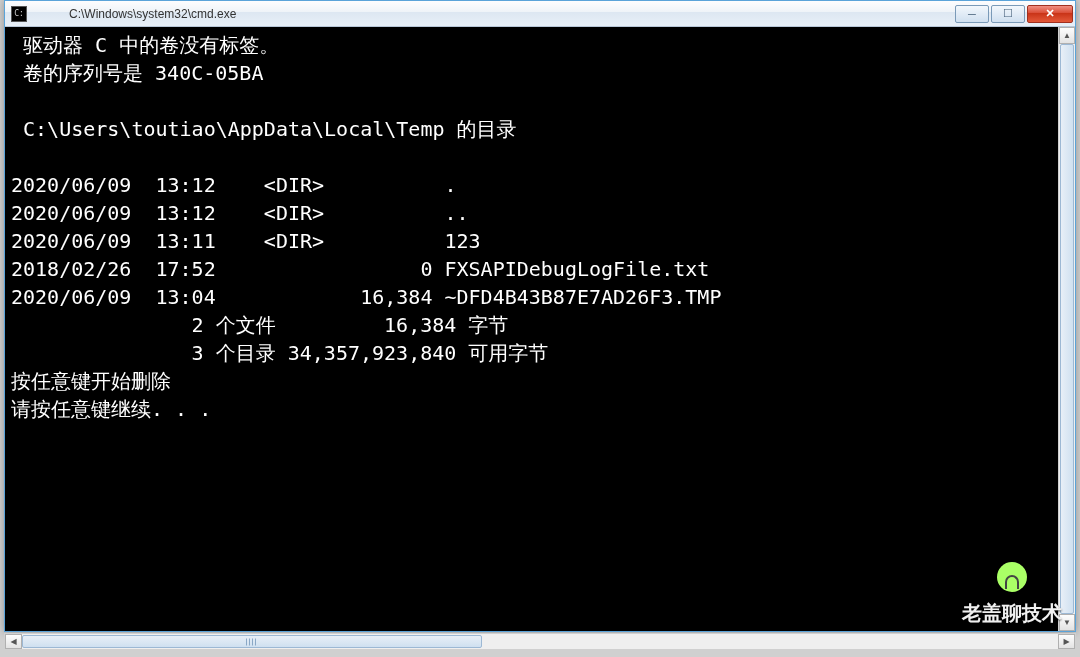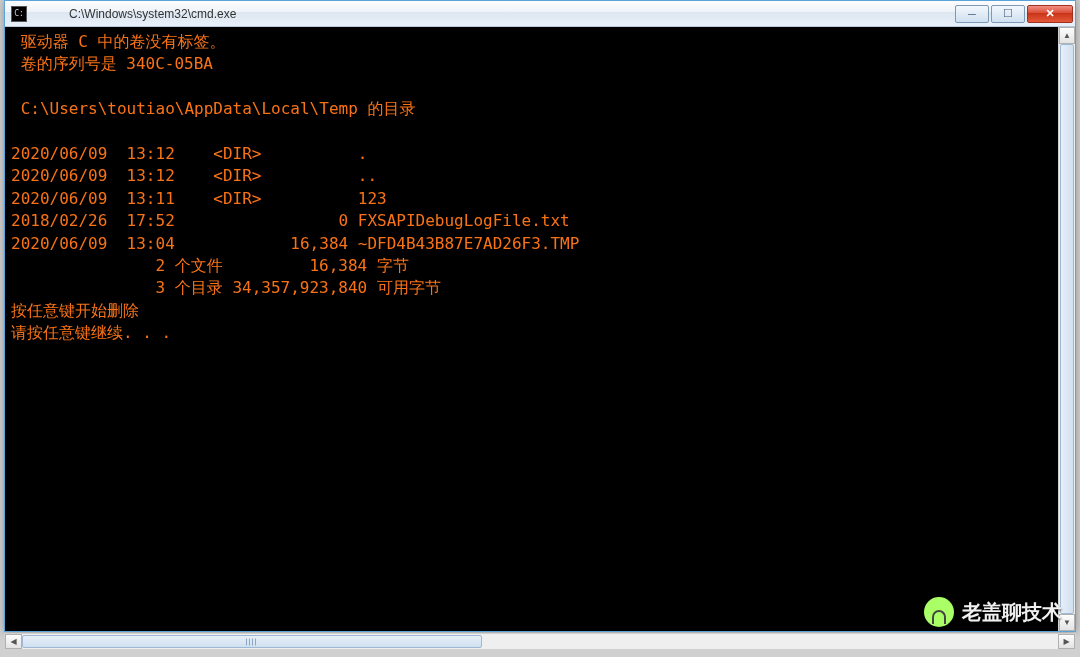--- a/index.html
+++ b/index.html
@@ -70,23 +70,23 @@
   }
   .client {
     flex: 1;
     display: flex;
     background: #fff;
     position: relative;
   }
   .terminal {
     flex: 1;
     background: #000;
-    color: #f97316;
+    color: #ffffff;
     font-family: "NSimSun", "SimSun", "Consolas", monospace;
-    font-size: 16px;
+    font-size: 20px;
     line-height: 1.4;
     padding: 4px 6px;
     white-space: pre;
     overflow: hidden;
   }
   .vscroll {
     width: 17px;
     background: #f0f0f0;
     border-left: 1px solid #d0d0d0;
     display: flex;
@@ -126,20 +126,21 @@
     position:absolute; left:50%; top:50%; transform:translate(-50%,-50%);
     width:12px; height:7px;
     background: repeating-linear-gradient(to right,#8aa8c6 0 1px,transparent 1px 3px);
   }
   .watermark {
     position:absolute; right:18px; bottom:30px;
     display:flex; align-items:center; gap:8px;
     color:#f0f0f0; font-size:20px;
     font-family:"Microsoft YaHei","SimHei",sans-serif; font-weight:bold;
     text-shadow:0 1px 2px rgba(0,0,0,0.6);
+    flex-direction:column;
   }
   .wm-icon {
     width:30px; height:30px; border-radius:50%;
     background:#aaff66;
     display:flex; align-items:flex-end; justify-content:center;
     overflow:hidden;
   }
   .wm-arc { width:14px; height:14px; border-radius:50% 50% 0 0;
     border:2.5px solid #444; border-bottom:none; margin-bottom:3px; }
 </style>

